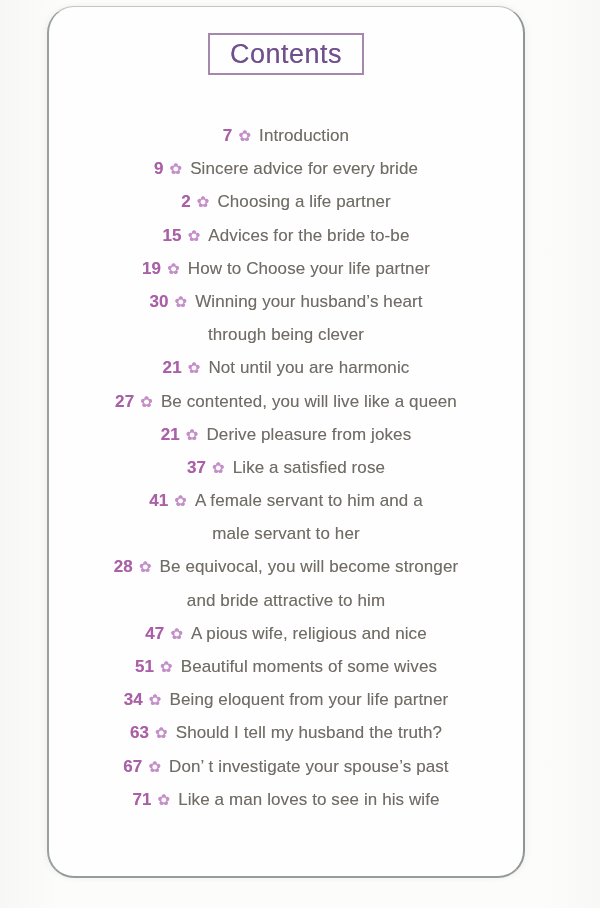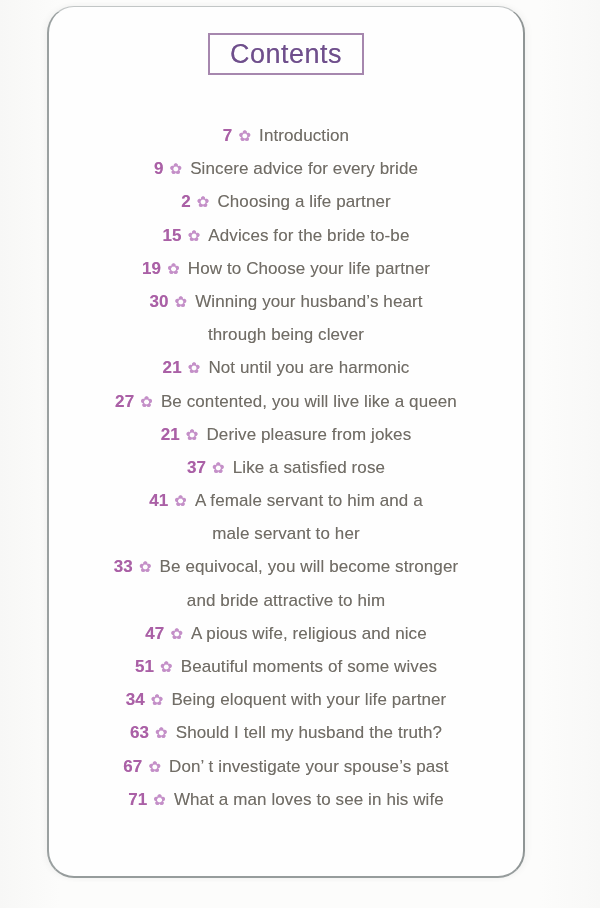--- a/index.html
+++ b/index.html
@@ -115,35 +115,35 @@
         <div class="toc-line"><span class="num">21</span><span class="flower">✿</span><span class="txt">Derive pleasure from jokes</span></div>
       </div>
       <div>
         <div class="toc-line"><span class="num">37</span><span class="flower">✿</span><span class="txt">Like a satisfied rose</span></div>
       </div>
       <div>
         <div class="toc-line"><span class="num">41</span><span class="flower">✿</span><span class="txt">A female servant to him and a</span></div>
         <div class="toc-line"><span class="txt">male servant to her</span></div>
       </div>
       <div>
-        <div class="toc-line"><span class="num">33</span><span class="flower">✿</span><span class="txt">Be equivocal, you will become stronger</span></div>
+        <div class="toc-line"><span class="num">28</span><span class="flower">✿</span><span class="txt">Be equivocal, you will become stronger</span></div>
         <div class="toc-line"><span class="txt">and bride attractive to him</span></div>
       </div>
       <div>
         <div class="toc-line"><span class="num">47</span><span class="flower">✿</span><span class="txt">A pious wife, religious and nice</span></div>
       </div>
       <div>
         <div class="toc-line"><span class="num">51</span><span class="flower">✿</span><span class="txt">Beautiful moments of some wives</span></div>
       </div>
       <div>
-        <div class="toc-line"><span class="num">34</span><span class="flower">✿</span><span class="txt">Being eloquent with your life partner</span></div>
+        <div class="toc-line"><span class="num">34</span><span class="flower">✿</span><span class="txt">Being eloquent from your life partner</span></div>
       </div>
       <div>
         <div class="toc-line"><span class="num">63</span><span class="flower">✿</span><span class="txt">Should I tell my husband the truth?</span></div>
       </div>
       <div>
         <div class="toc-line"><span class="num">67</span><span class="flower">✿</span><span class="txt">Don’ t investigate your spouse’s past</span></div>
       </div>
       <div>
-        <div class="toc-line"><span class="num">71</span><span class="flower">✿</span><span class="txt">What a man loves to see in his wife</span></div>
+        <div class="toc-line"><span class="num">71</span><span class="flower">✿</span><span class="txt">Like a man loves to see in his wife</span></div>
       </div>
     </div>
 </div>
 
 </body></html>

